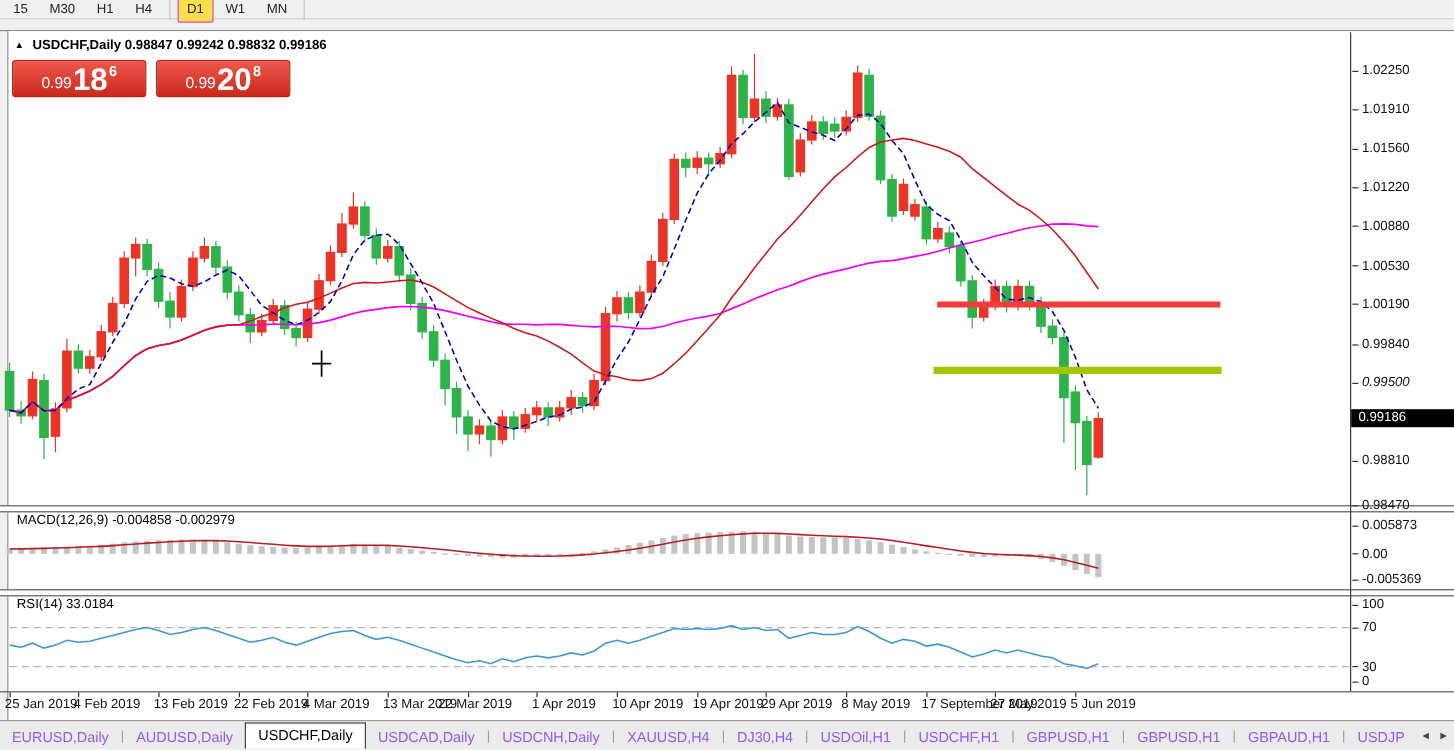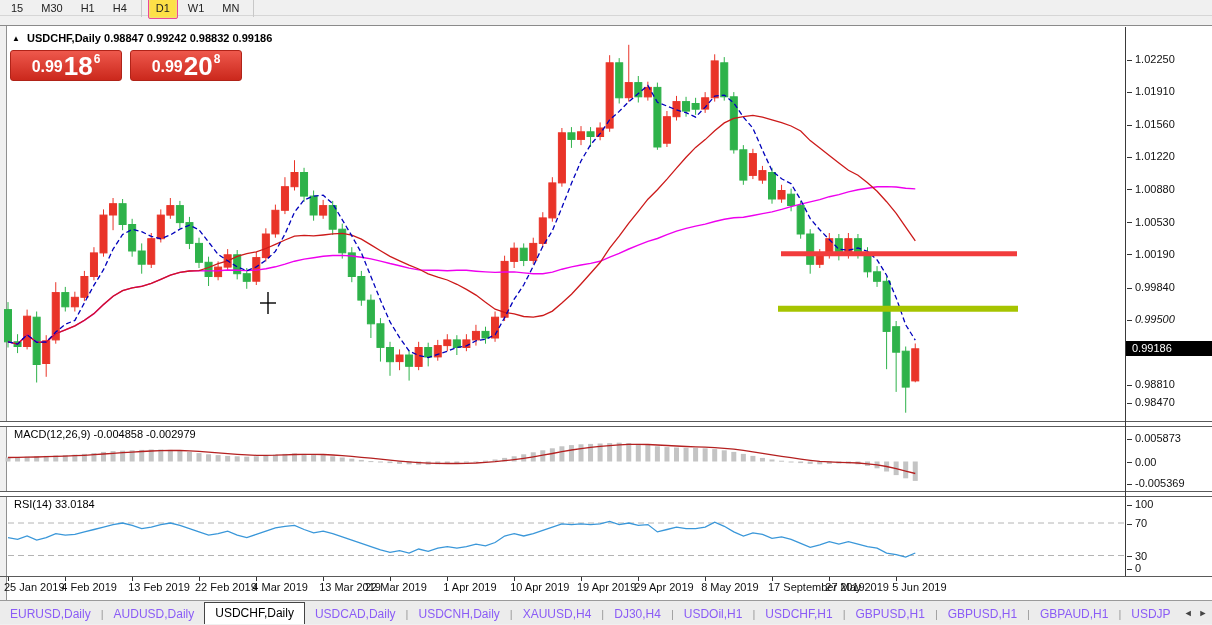--- a/index.html
+++ b/index.html
@@ -40,21 +40,21 @@
   .volgrp{flex:1;display:flex;margin:0 3px;background:#fff;border:1px solid #a8a8a8;border-radius:2px;overflow:hidden}
   .spin{width:19px;background:linear-gradient(#fdfdfd,#dcdcdc);border-right:1px solid #c0c0c0;color:#446;
         text-align:center;line-height:25px;font-size:8px;cursor:pointer}
   .spin.up{border-right:none;border-left:1px solid #c0c0c0}
   .vol{flex:1;text-align:center;line-height:25px;font-size:13px;color:#000;background:#fff}
   .prow2{display:flex;margin-top:4px}
   .pblock{width:112px;height:31px;background:linear-gradient(#ee584c,#cb281c);border:1px solid #b02318;
           border-radius:3px;color:#fff;display:flex;align-items:flex-end;justify-content:center;
           padding-bottom:2px;box-sizing:border-box;cursor:pointer}
   .pblock+.pblock{margin-left:8px}
-  .pb-small{font-size:16px;font-weight:700;margin-bottom:2px}
+  .pb-small{font-size:13px;font-weight:400;margin-bottom:2px}
   .pb-big{font-size:26px;font-weight:700;line-height:24px;margin:0 1px}
   .pb-sup{font-size:12px;font-weight:700;align-self:flex-start;margin-top:1px}
   
   .tabbar{position:absolute;left:0;top:600px;width:1212px;height:23px;background:#ececec;
           border-top:1px solid #9a9a9a;display:flex;align-items:flex-end;overflow:hidden}
   .tab{height:19px;line-height:19px;padding:0 10px;font-size:12px;color:#8b5cf6;white-space:nowrap;cursor:pointer}
   .tab.active{background:#fff;border:1px solid #444;border-bottom:none;height:21px;line-height:21px;color:#000}
   .tsep{color:#9a9a9a;line-height:19px}
   .tab-scroll{margin-left:auto;display:flex;align-items:center;height:100%;padding-right:2px}
   .tab-scroll span{font-size:9px;color:#444;padding:0 3px;cursor:pointer}
@@ -395,21 +395,21 @@
     <div class="ptick" style="top: 52px;"><span class="dash"></span>1.02250</div>
     <div class="ptick" style="top: 84.1561px;"><span class="dash"></span>1.01910</div>
     <div class="ptick" style="top: 117.258px;"><span class="dash"></span>1.01560</div>
     <div class="ptick" style="top: 149.414px;"><span class="dash"></span>1.01220</div>
     <div class="ptick" style="top: 181.57px;"><span class="dash"></span>1.00880</div>
     <div class="ptick" style="top: 214.672px;"><span class="dash"></span>1.00530</div>
     <div class="ptick" style="top: 246.828px;"><span class="dash"></span>1.00190</div>
     <div class="ptick" style="top: 279.93px;"><span class="dash"></span>0.99840</div>
     <div class="ptick" style="top: 312.086px; font-style: italic;"><span class="dash"></span>0.99500</div>
     <div class="ptick" style="top: 377.344px;"><span class="dash"></span>0.98810</div>
-    <div class="ptick" style="top: 395px;"><span class="dash"></span>0.98470</div>
+    <div class="ptick" style="top: 414px;"><span class="dash"></span>0.98470</div>
     <div class="ptick" style="top: 431.008px;"><span class="dash"></span>0.005873</div>
     <div class="ptick" style="top: 454.5px;"><span class="dash"></span>0.00</div>
     <div class="ptick" style="top: 475.976px;"><span class="dash"></span>-0.005369</div>
     <div class="ptick" style="top: 497px;"><span class="dash"></span>100</div>
     <div class="ptick" style="top: 516px;"><span class="dash"></span>70</div>
     <div class="ptick" style="top: 548.5px;"><span class="dash"></span>30</div>
     <div class="ptick" style="top: 561px;"><span class="dash"></span>0</div>
   </div>
 <div id="date-axis">
     <div class="dmark" style="left: 8px;"></div>

